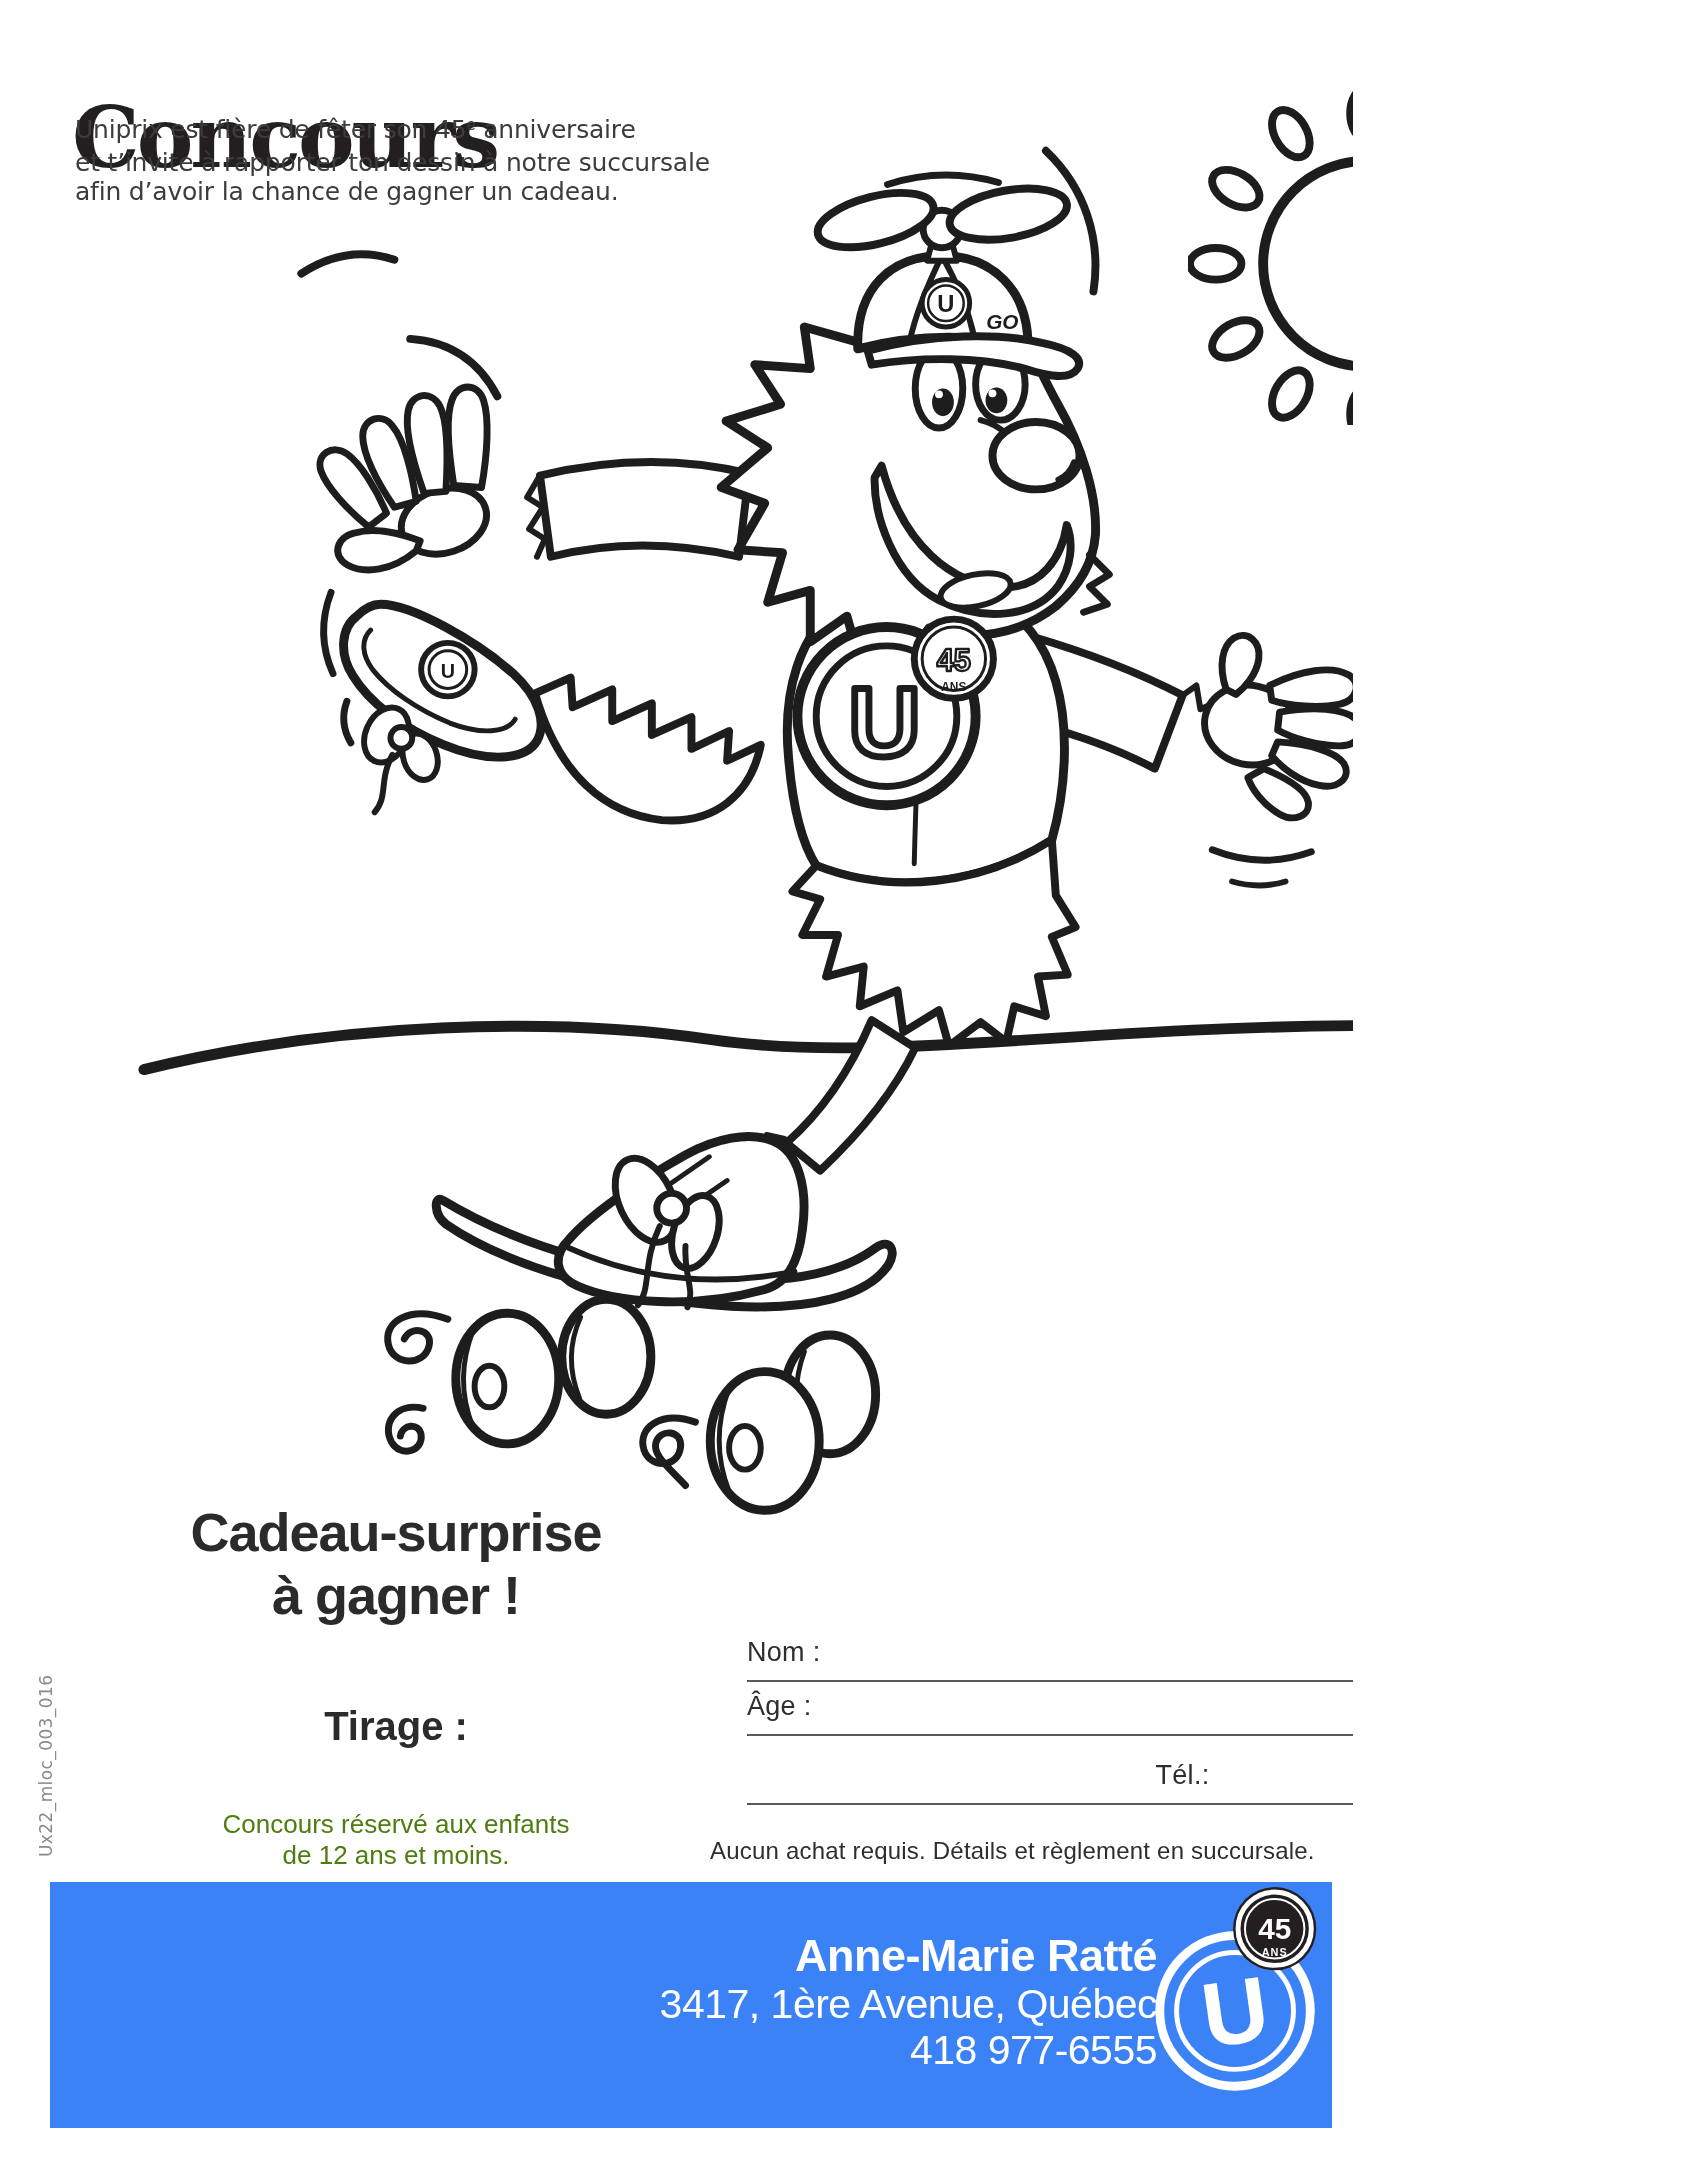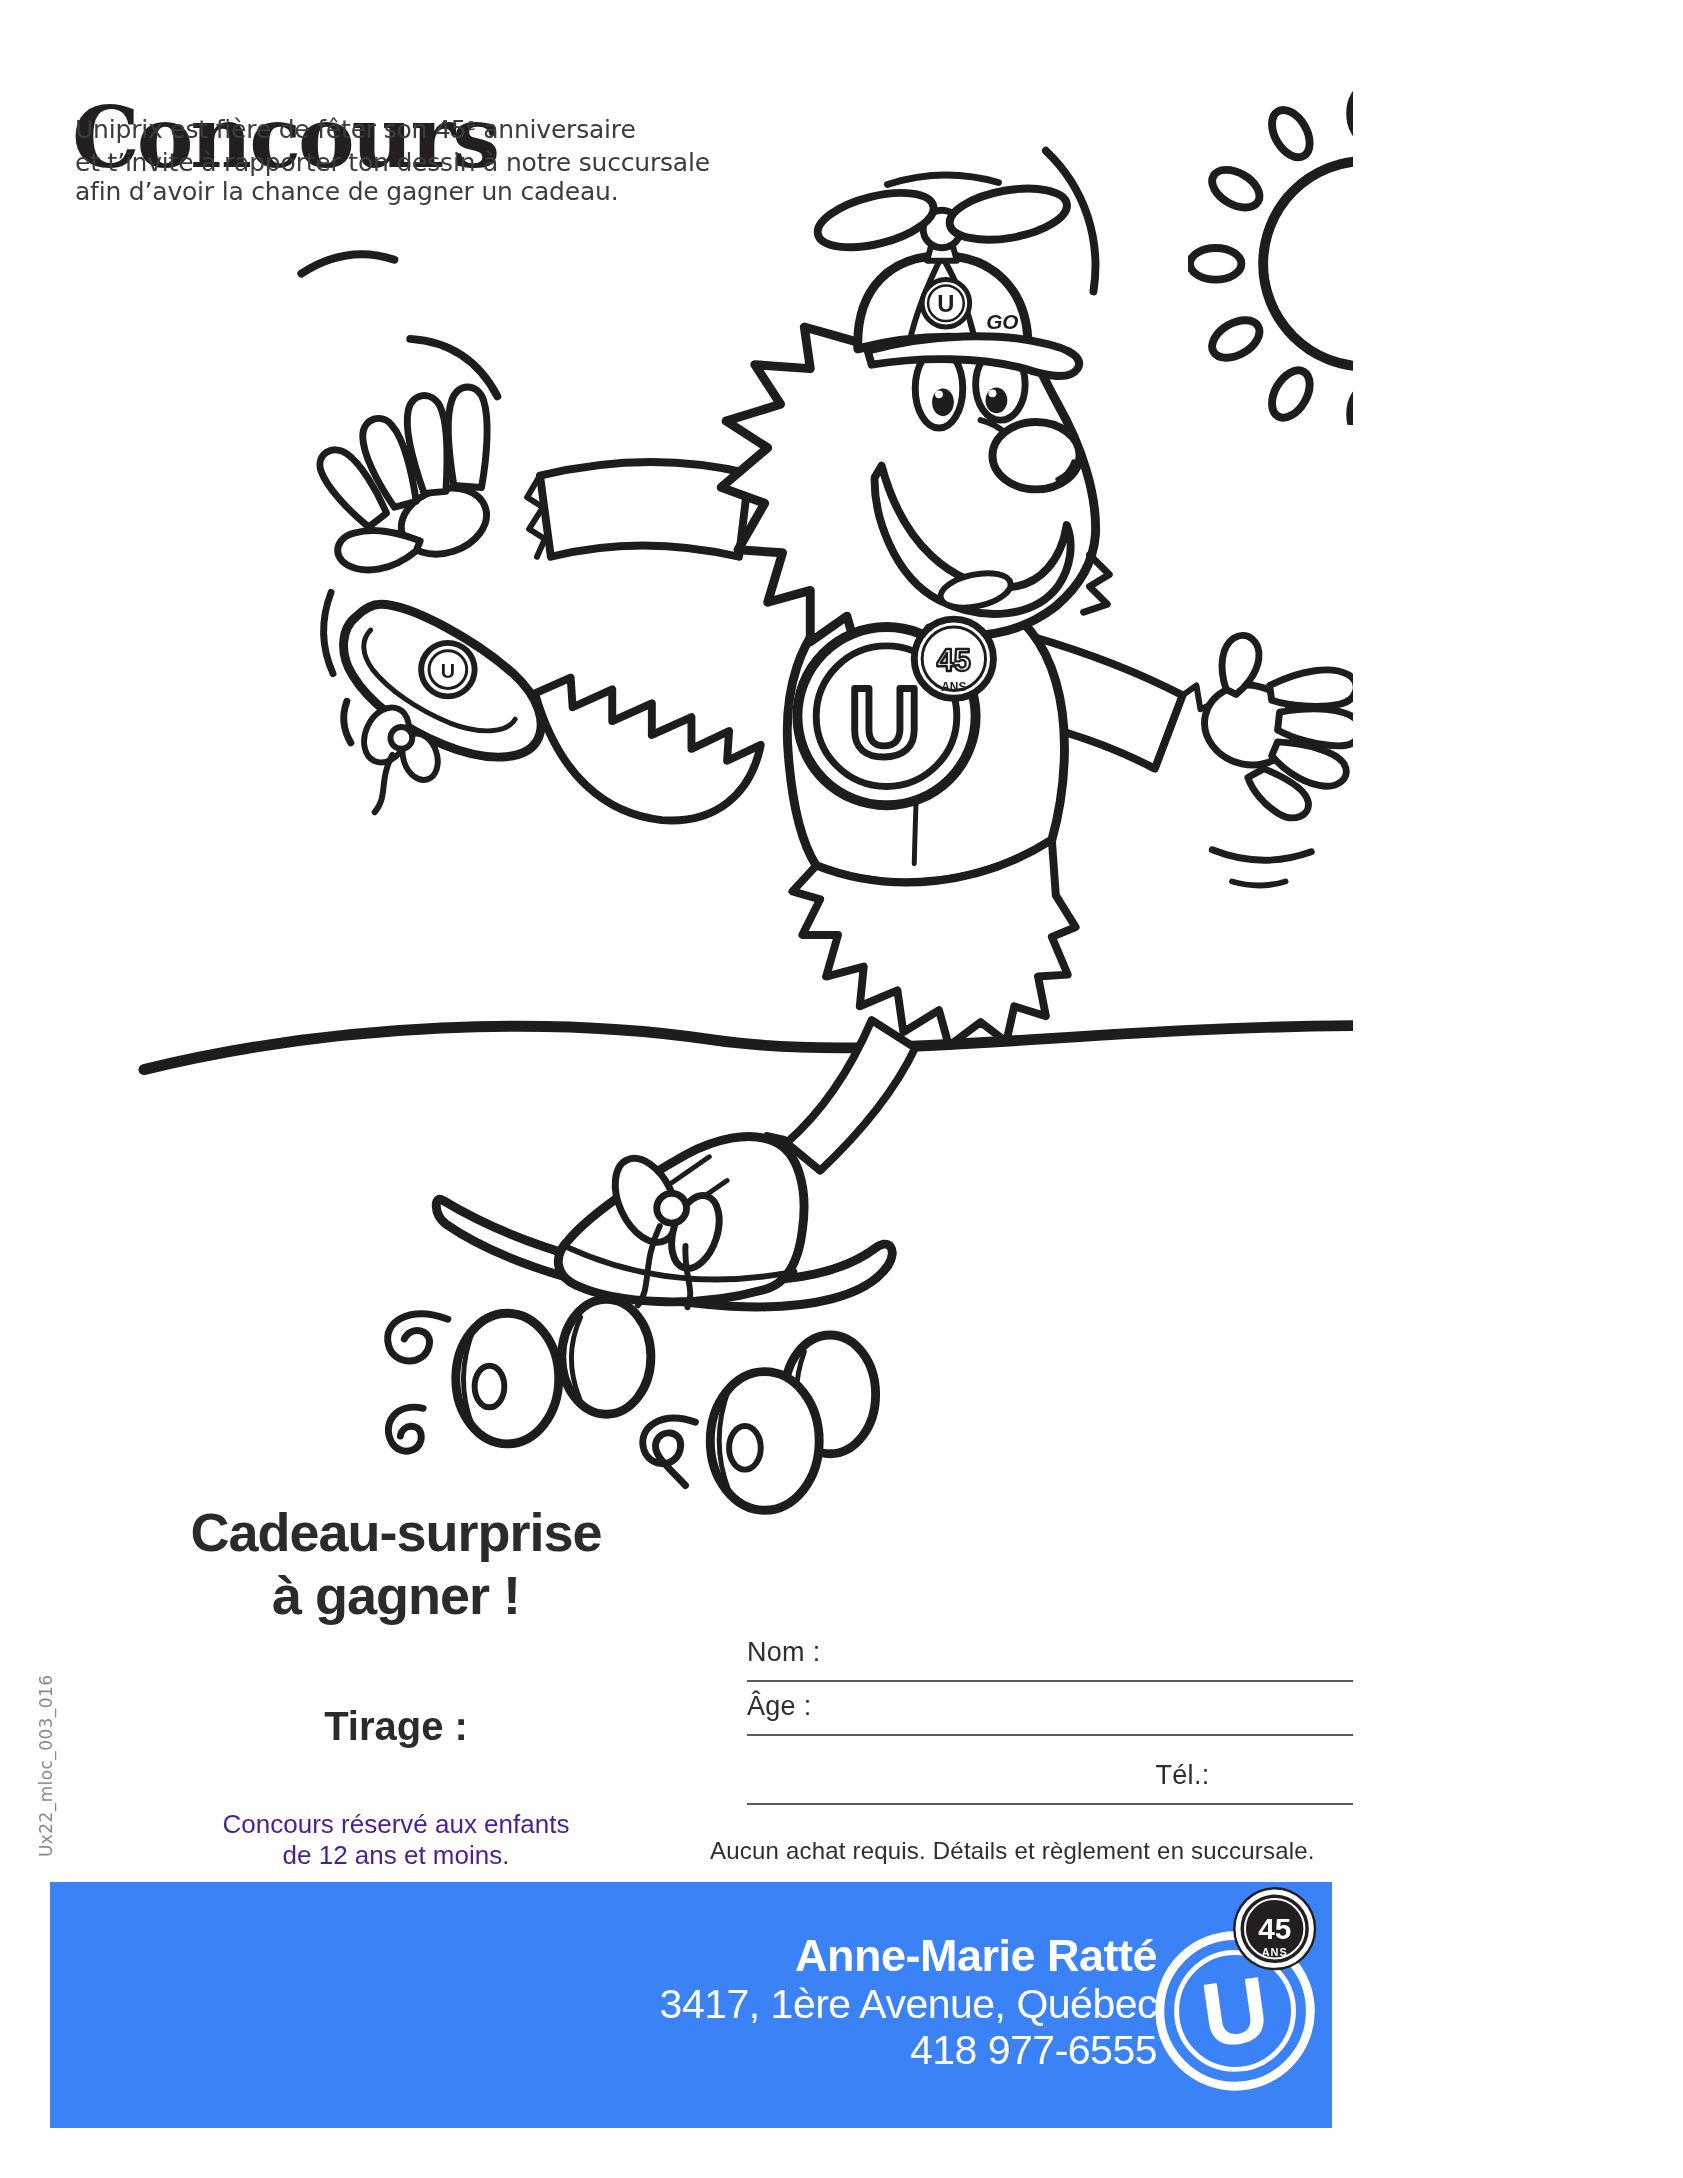--- a/index.html
+++ b/index.html
@@ -8,21 +8,21 @@
   .title{position:absolute;left:72px;top:36px;font-family:"DejaVu Serif",serif;font-weight:700;
          font-size:85px;letter-spacing:-3px;line-height:1.05;color:#231f20;}
   .intro{position:absolute;left:75px;top:115px;font-family:"DejaVu Sans",sans-serif;
          font-size:25px;line-height:29px;color:#3c3c3c;letter-spacing:-0.2px;}
   .intro .sup{font-size:15px;position:relative;top:-8px;}
   .sun-svg{position:absolute;left:1188px;top:69px;}
   .mascot-svg{position:absolute;left:129px;top:129px;}
   .prize{position:absolute;left:89px;top:1501px;width:614px;text-align:center;}
   .prize-heading{font-weight:700;font-size:54px;line-height:63px;letter-spacing:-1px;color:#2b2b2b;}
   .tirage{margin-top:76px;font-weight:700;font-size:40px;line-height:46px;color:#2b2b2b;}
-  .eligibility{margin-top:60px;font-size:26px;line-height:31px;color:#4c1d95;}
+  .eligibility{margin-top:60px;font-size:26px;line-height:31px;color:#4d7c0f;}
   .form-field{position:absolute;left:747px;width:871px;}
   .ff-1{top:1624px;margin-top:13px;} .ff-2{top:1691px;} .ff-3{top:1760px;text-align:center;}
   .form-label{font-size:27px;letter-spacing:0.3px;color:#2e2e2e;}
   .form-line{margin-top:12px;border-bottom:2px solid #57595b;height:0;}
   .disclaimer{position:absolute;left:710px;top:1837px;font-size:24px;color:#2e2e2e;letter-spacing:0.2px;}
   .side-code{position:absolute;left:36px;top:1857px;transform:rotate(-90deg);transform-origin:0 0;
              font-family:"DejaVu Sans",sans-serif;font-size:17px;color:#8a8a8a;
              letter-spacing:0.4px;white-space:nowrap;}
   .footer-bar{position:absolute;left:50px;top:1882px;width:1282px;height:246px;background:#3b82f6;}
   .footer-text{position:absolute;right:175px;top:48px;text-align:right;color:#ffffff;}

